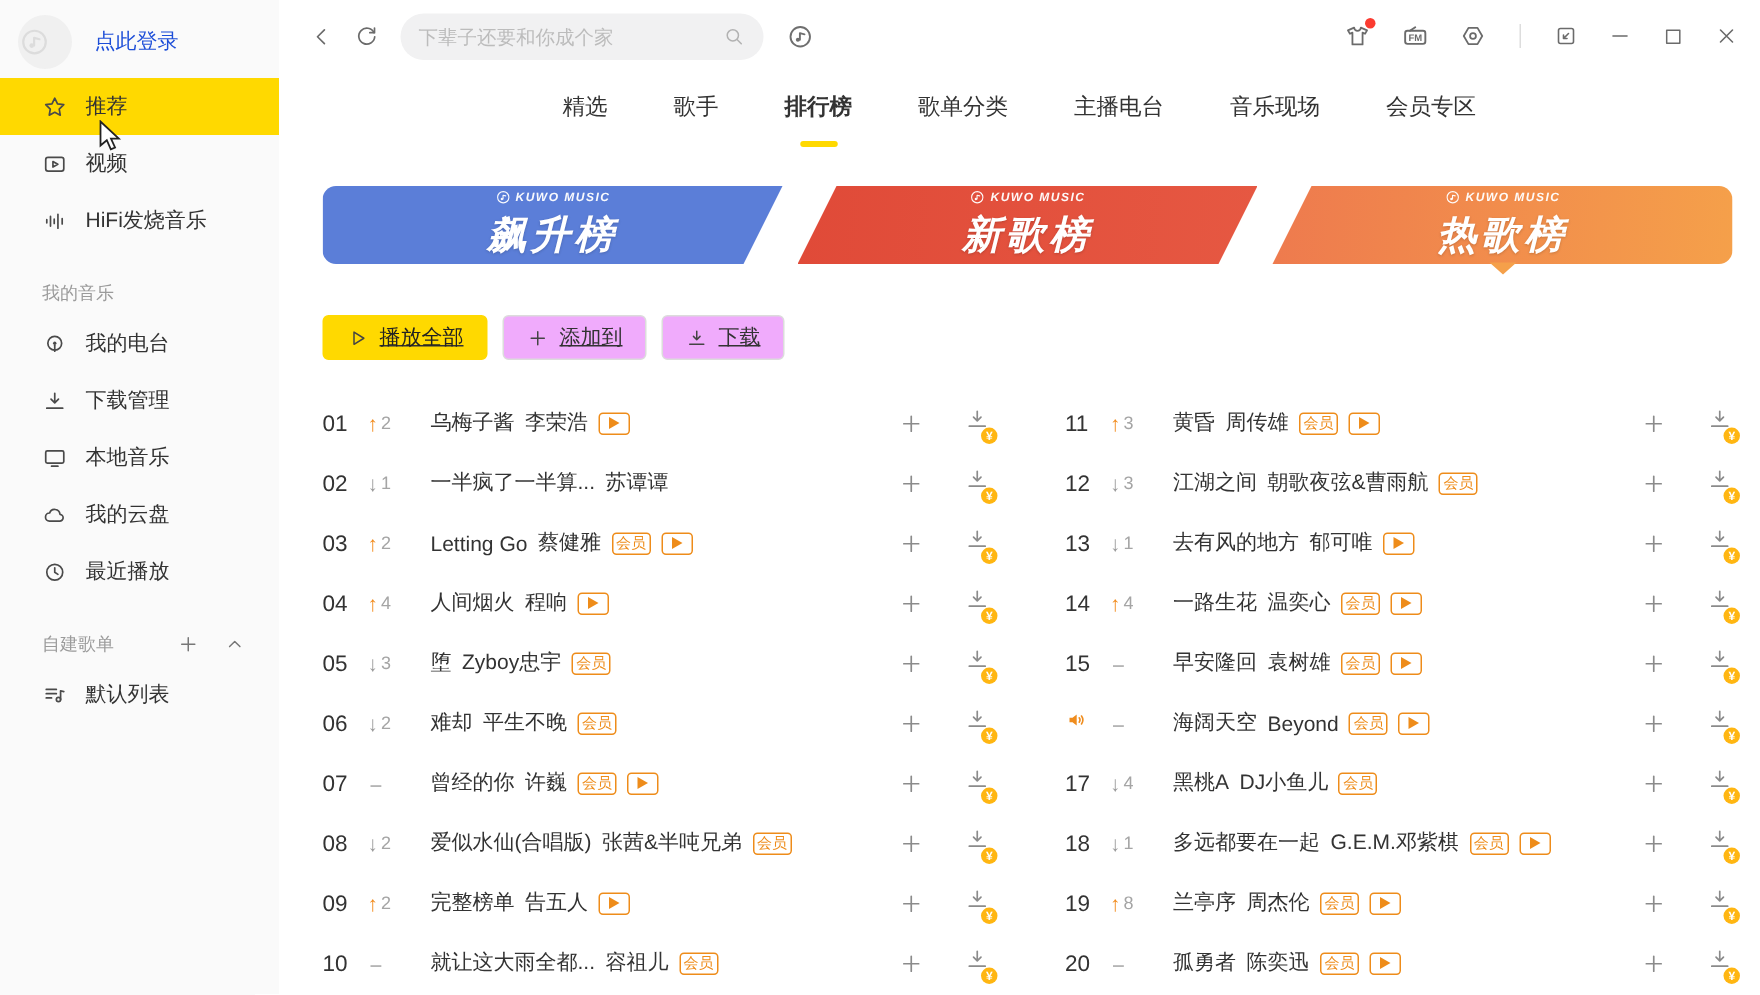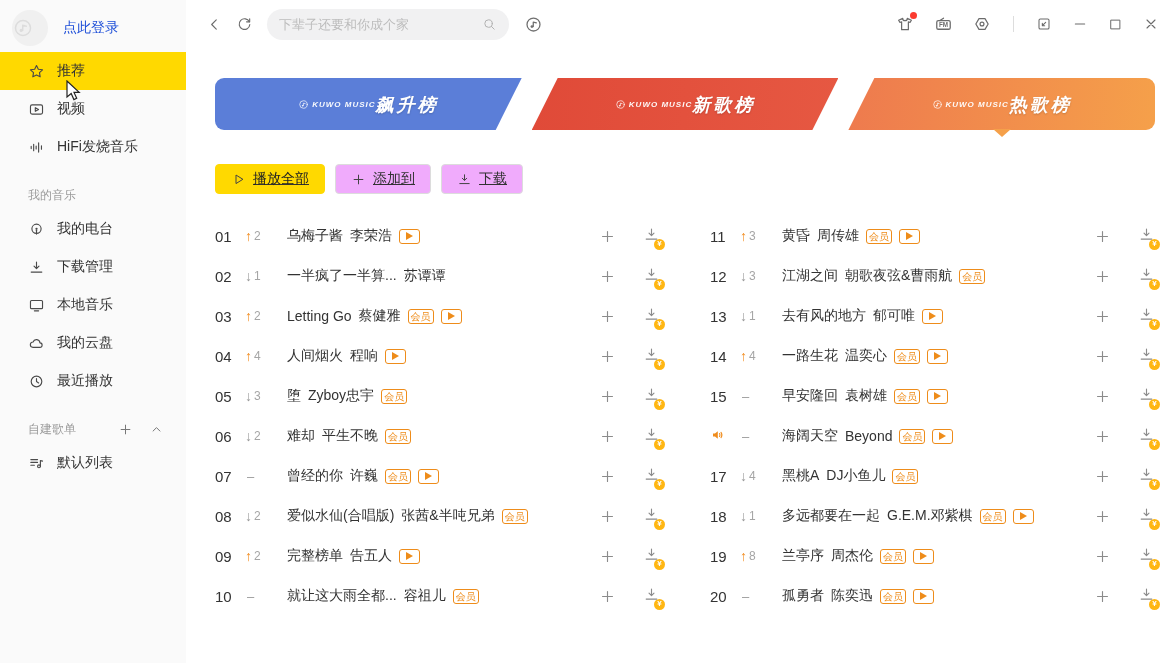--- a/index.html
+++ b/index.html
@@ -34,26 +34,26 @@
   .red-dot { position:absolute; right:-3px; top:-3px; width:7px; height:7px; border-radius:50%; background:#fb3b30; }
   .tb-divider { width:1px; height:16px; background:#ddd; margin:0 2px; }
 
   .tabs { display:flex; justify-content:center; gap:44px; padding-top:14px; height:46px; flex-shrink:0; }
   .tab { position:relative; font-size:15px; color:#333; cursor:pointer; padding-bottom:8px; }
   .tab.active { font-weight:bold; }
   .tab .under { display:none; position:absolute; left:50%; transform:translateX(-50%); bottom:-4px; width:25px; height:4px; border-radius:2px; background:var(--accent); }
   .tab.active .under { display:block; }
 
   .banners { display:flex; gap:10px; margin:30px 18px 0 29px; height:52px; flex-shrink:0; }
-  .banner { position:relative; flex:1; color:#fff; display:flex; align-items:center; justify-content:center; cursor:pointer; }
+  .banner { position:relative; flex:1; color:#fff; display:flex; flex-direction:column; align-items:center; justify-content:center; cursor:pointer; }
   .banner.left-round { border-radius:9px 0 0 9px; clip-path:polygon(0 0,100% 0,calc(100% - 26px) 100%,0 100%); }
   .banner.skew { clip-path:polygon(26px 0,100% 0,calc(100% - 26px) 100%,0 100%); }
   .banner.right-round { border-radius:0 9px 9px 0; clip-path:polygon(26px 0,100% 0,100% 100%,0 100%); }
   .brand-line { display:flex; align-items:center; gap:3px; font-size:8px; font-weight:bold; font-style:italic; letter-spacing:1px; opacity:.96; }
-  .banner-title { font-size:18px; font-weight:800; font-style:italic; letter-spacing:3px; margin-top:2px; text-shadow:0 1px 2px rgba(0,0,0,.18); }
+  .banner-title { font-size:26px; font-weight:800; font-style:italic; letter-spacing:3px; margin-top:2px; text-shadow:0 1px 2px rgba(0,0,0,.18); }
   .banner-pointer { position:absolute; left:50%; transform:translateX(-50%); bottom:-7px; width:0; height:0; border-left:9px solid transparent; border-right:9px solid transparent; }
 
   .actions { display:flex; gap:10px; margin:34px 0 0 29px; flex-shrink:0;text-decoration:underline; }
   .btn { height:30px; display:flex; align-items:center; gap:7px; padding:0 15px; background:#f0abfc; border:1px solid #dcdcdc; border-radius:4px; font-size:14px; color:#333; cursor:pointer; }
   .btn.primary { background:var(--accent); border-color:var(--accent); color:#222; }
   .btn .ic { color:#444; }
 
   .song-cols { display:flex; gap:50px; padding:22px 18px 0 29px; flex:1; min-height:0; }
   .col { flex:1; min-width:0; }
   .song-row { display:flex; align-items:center; height:40px; cursor:default; }
@@ -267,20 +267,29 @@
             </svg>
           </span>
         <span class="ic" style="width:16px;height:16px">
             <svg viewBox="0 0 24 24" fill="none" stroke="currentColor" stroke-width="1.6" stroke-linecap="round" stroke-linejoin="round">
               <path d="M6 6l12 12M18 6L6 18"></path>
             </svg>
           </span>
       </div>
     </div>
 
+    <div class="tabs" id="tabs">
+        <div class="tab"><span>精选</span></div>
+        <div class="tab"><span>歌手</span></div>
+        <div class="tab active"><span>排行榜</span><span class="under"></span></div>
+        <div class="tab"><span>歌单分类</span></div>
+        <div class="tab"><span>主播电台</span></div>
+        <div class="tab"><span>音乐现场</span></div>
+        <div class="tab"><span>会员专区</span></div>
+      </div>
 
     <div class="banners" id="banners" style="position: relative;">
         <div class="banner left-round" style="background: rgb(91, 126, 216);">
           <div class="brand-line">
             <span class="ic" style="height: 11px; width: 11px;">
               <svg viewBox="0 0 24 24" fill="none" stroke="currentColor" stroke-width="1.6" stroke-linecap="round" stroke-linejoin="round">
                 <circle cx="12" cy="12" r="8.2"></circle>
                 <circle cx="10" cy="14.6" r="1.7" fill="currentColor" stroke="none"></circle>
                 <path d="M11.7 14.6V9l3.9 1"></path>
               </svg>

